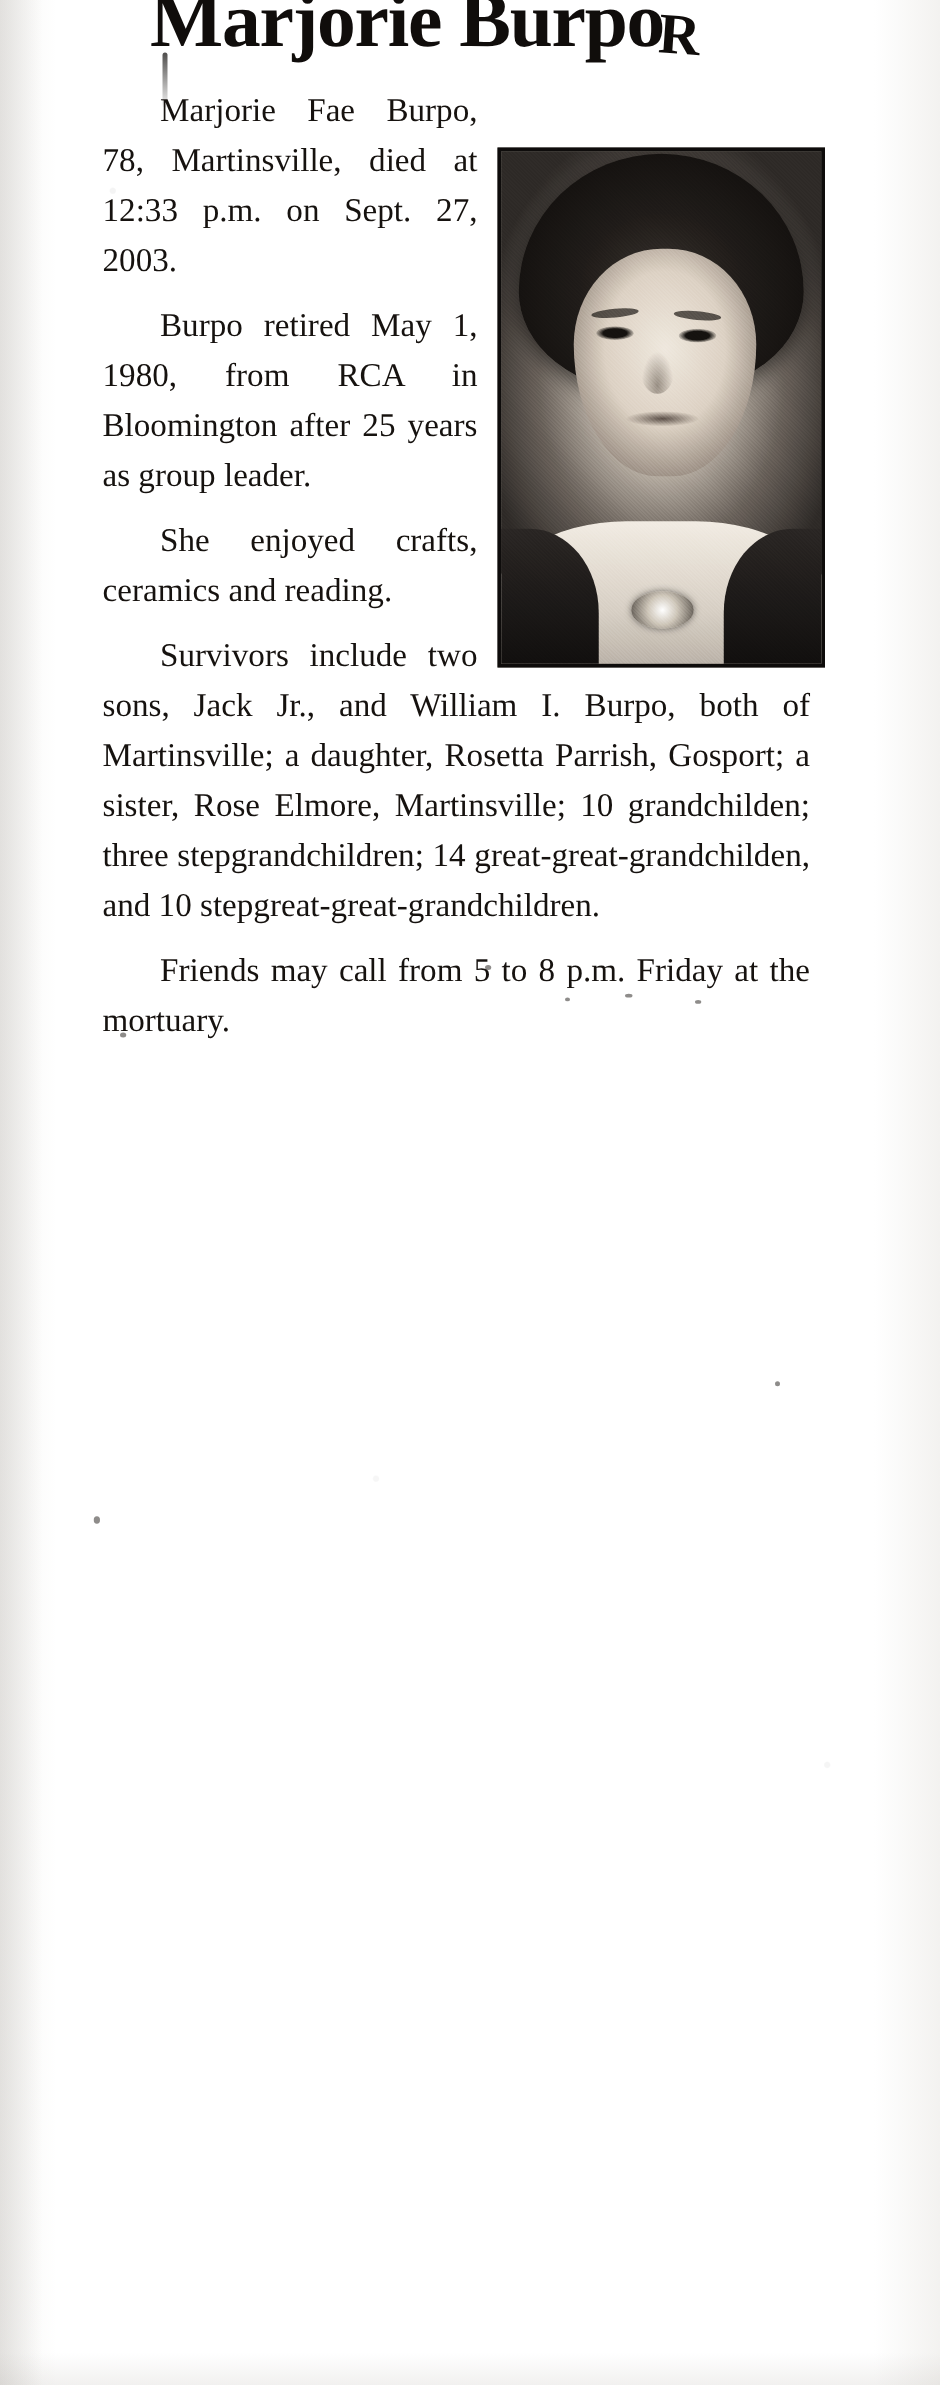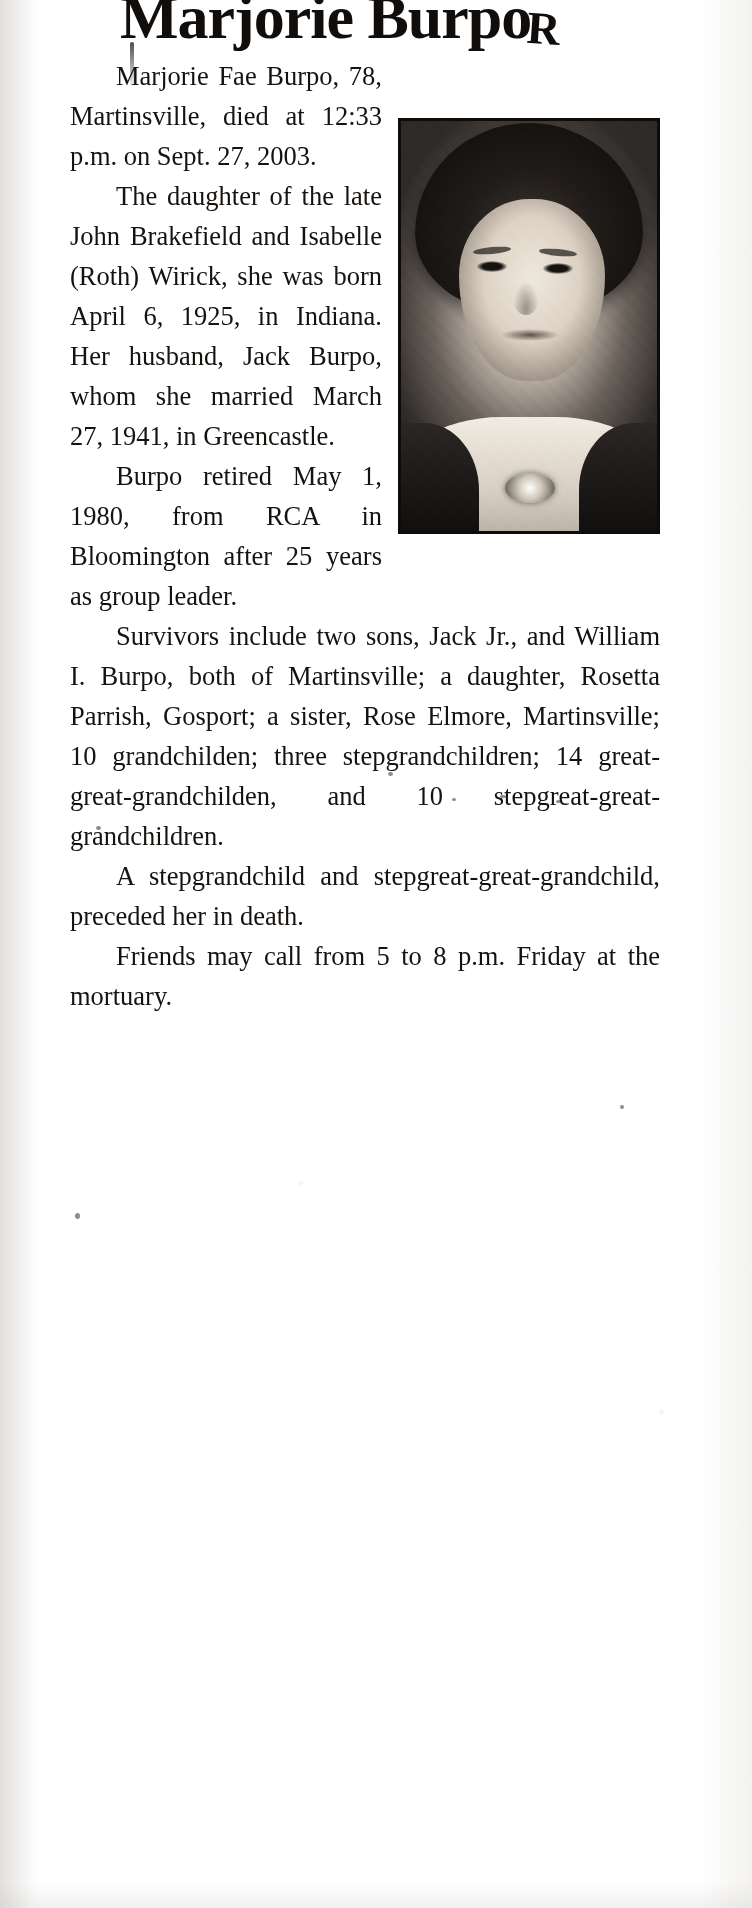--- a/index.html
+++ b/index.html
@@ -90,21 +90,21 @@
     position: absolute;
     left: 40px;
     top: 56px;
     width: 590px;
     font-size: 26.5px;
     line-height: 40px;
     text-align: justify;
     text-justify: inter-word;
   }
   p.para {
-    margin: 0;
+    margin: 12px;
     text-indent: 46px;
   }
 
   
   .portrait {
     float: right;
     width: 256px;
     height: 410px;
     margin: 62px 0 6px 16px;
     border: 3px solid #0e0c0b;
@@ -223,24 +223,23 @@
       <div class="nose"></div>
       <div class="mouth"></div>
       <div class="collar"></div>
       <div class="shoulder-l"></div>
       <div class="shoulder-r"></div>
       <div class="brooch"></div>
       <div class="grain"></div>
     </div>
 
     <p class="para">Marjorie Fae Burpo, 78, Martinsville, died at 12:33 p.m. on Sept. 27, 2003.</p>
-    <p class="para">The daughter of the late John Brakefield and Isabelle (Roth) Wirick, she was born April 6, 1925, in Indiana. Her husband, Jack Burpo, whom she married March 27, 1941, in Greencastle.</p>
     <p class="para">Burpo retired May 1, 1980, from RCA in Bloomington after 25 years as group leader.</p>
+    <p class="para">She enjoyed crafts, ceramics and reading.</p>
     <p class="para">Survivors include two sons, Jack Jr., and William I. Burpo, both of Martinsville; a daughter, Rosetta Parrish, Gosport; a sister, Rose Elmore, Martinsville; 10 grandchilden; three stepgrandchildren; 14 great-great-grandchilden, and 10 stepgreat-great-grandchildren.</p>
-    <p class="para">A stepgrandchild and stepgreat-great-grandchild, preceded her in death.</p>
     <p class="para">Friends may call from 5 to 8 p.m. Friday at the mortuary.</p>
   </div>
 </div>
 
 <div class="speck" style="left:388px;top:772px;width:5px;height:4px;"></div>
 <div class="speck" style="left:452px;top:798px;width:4px;height:3px;"></div>
 <div class="speck" style="left:500px;top:795px;width:6px;height:3px;"></div>
 <div class="speck" style="left:556px;top:800px;width:5px;height:3px;"></div>
 <div class="speck" style="left:96px;top:826px;width:5px;height:4px;"></div>
 <div class="speck" style="left:75px;top:1213px;width:5px;height:6px;"></div>

